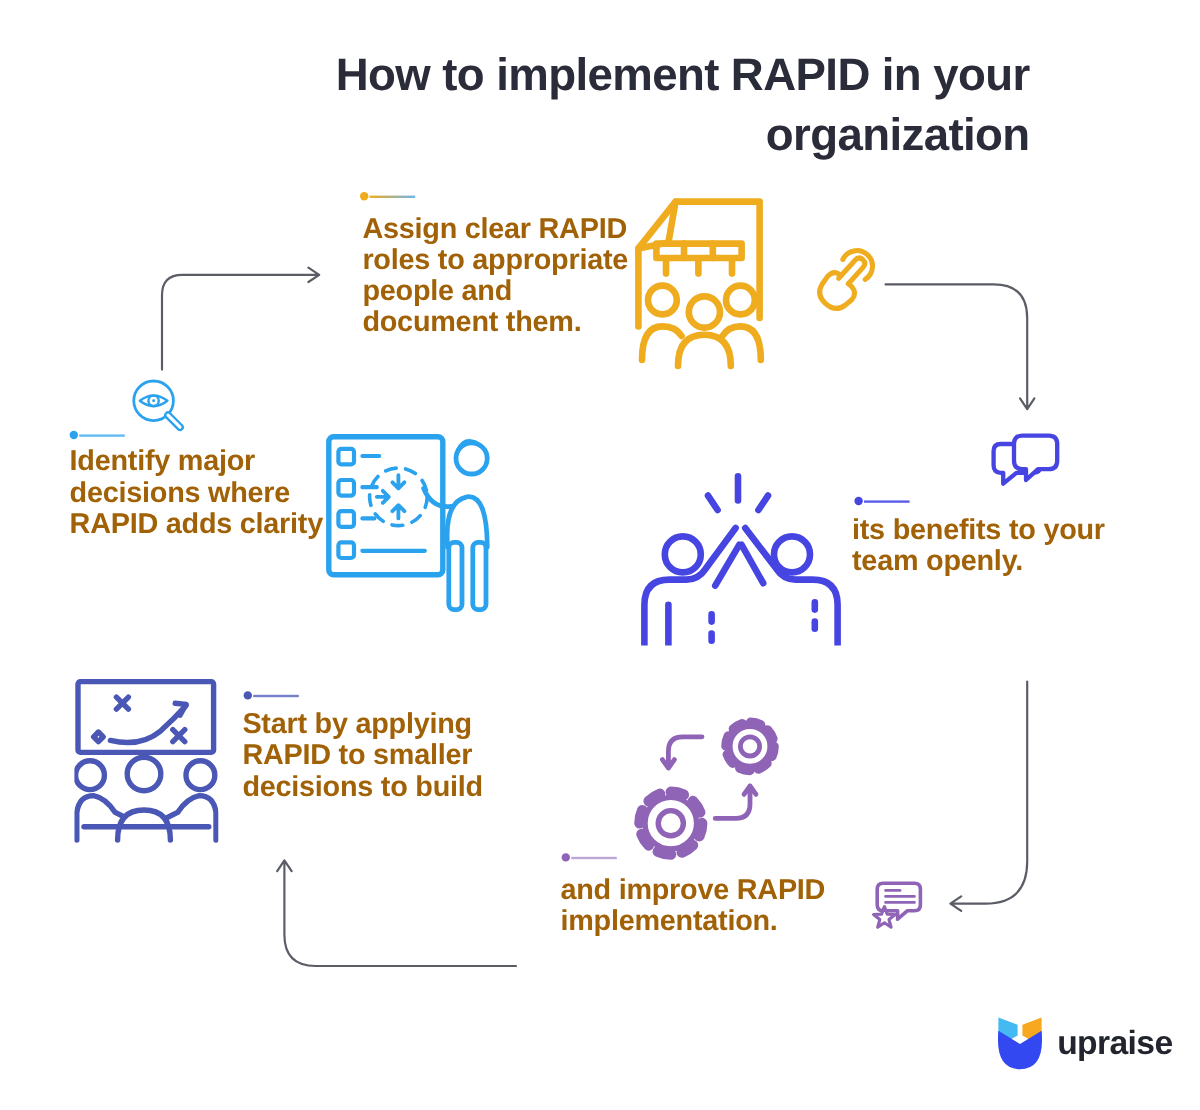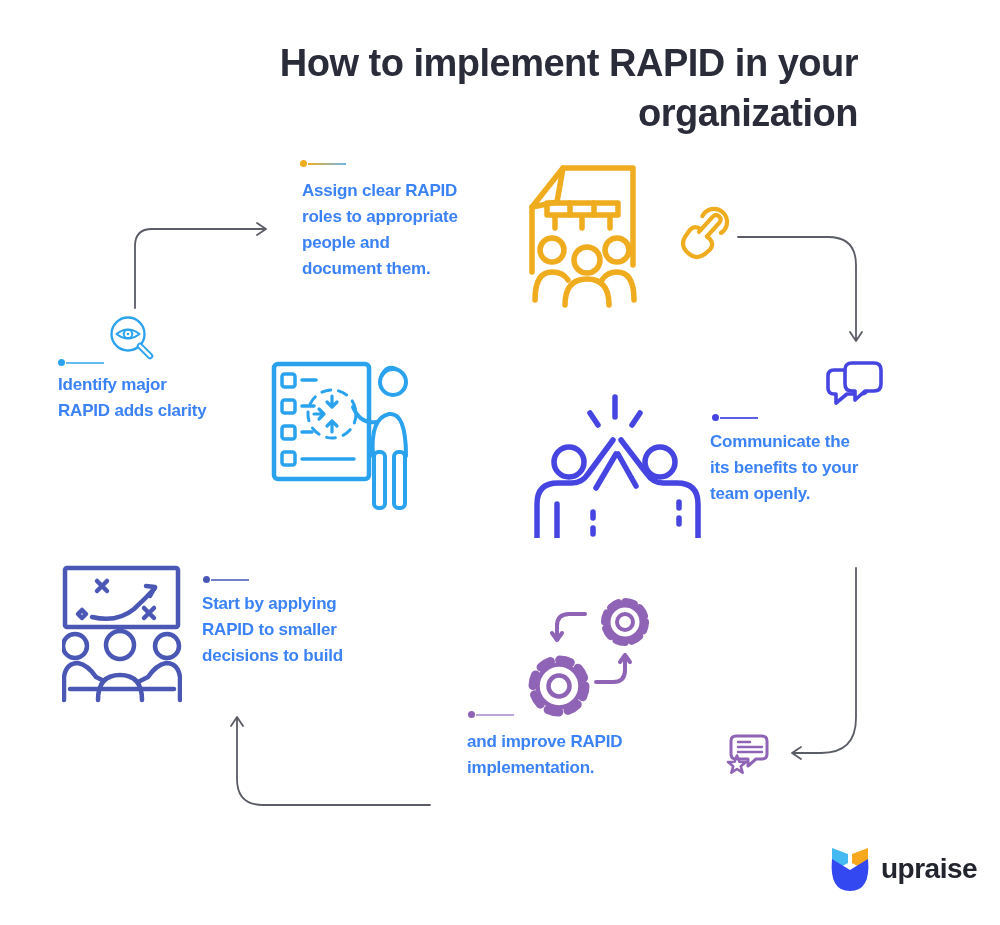--- a/index.html
+++ b/index.html
@@ -8,21 +8,21 @@
     font-family:"Liberation Sans","DejaVu Sans",sans-serif;overflow:hidden;
   }
   .abs{position:absolute;}
   #title{
     left:58px;top:38px;width:800px;
     font-size:38px;font-weight:bold;line-height:50px;color:#2A2C3A;
     letter-spacing:-0.5px;
     text-align:right;
   }
   .step-text{
-    font-size:17px;font-weight:bold;line-height:26px;color:#3b82f6;
+    font-size:24px;font-weight:bold;line-height:26px;color:#a16207;
     letter-spacing:-0.2px;
   }
   .bullet{display:flex;align-items:center;gap:1px;}
   .bullet .dot{width:7px;height:7px;border-radius:50%;}
   .bullet .bline{width:38px;height:2px;}
   .b-identify .dot{background:#2BA2EE;} .b-identify .bline{background:#63BBF1;}
   .b-assign .dot{background:#EFAC1E;} .b-assign .bline{background:linear-gradient(90deg,#EFAC1E,#6CB7EC);}
   .b-communicate .dot{background:#4645E2;} .b-communicate .bline{background:#5B5FE8;}
   .b-collect .dot{background:#8F63B5;} .b-collect .bline{background:#BCA6D8;}
   .b-start .dot{background:#4A57B5;} .b-start .bline{background:#7380C9;}
@@ -52,20 +52,21 @@
   <circle cx="25" cy="22" r="1.2" fill="#2BA2EE" stroke="none"></circle>
   <path d="M37 34 L47 44" stroke-width="6.5"></path>
   <path d="M37 34 L47 44" stroke="#ffffff" stroke-width="2.6"></path>
 </svg>
 <div class="abs bullet b-identify" style="left:58px;top:359px;">
   <span class="dot"></span>
     <span class="bline"></span>
 </div>
 <div class="abs step-text" style="left:58px;top:372px;">
   <div>Identify major</div>
+  <div>decisions where</div>
   <div>RAPID adds clarity</div>
 </div>
 
 <div class="abs bullet b-assign" style="left:300px;top:160px;">
   <span class="dot"></span>
     <span class="bline"></span>
 </div>
 <div class="abs step-text" style="left:302px;top:178px;">
   <div>Assign clear RAPID</div>
   <div>roles to appropriate</div>
@@ -127,21 +128,20 @@
 
 <svg class="abs" style="left:825px;top:360px;" width="60" height="52" viewBox="0 0 60 52" fill="none" stroke="#4645E2" stroke-width="3.6" stroke-linecap="round" stroke-linejoin="round">
   <path d="M9 10 H36 Q42 10 42 16 V28 Q42 34 36 34 H22 L11 43 V34 H9 Q3 34 3 28 V16 Q3 10 9 10 Z"></path>
   <path d="M27 3 H49 Q56 3 56 10 V24 Q56 31 49 31 H40 L30 40 V31 H27 Q20 31 20 24 V10 Q20 3 27 3 Z" fill="#ffffff"></path>
 </svg>
 <div class="abs bullet b-communicate" style="left:712px;top:414px;">
   <span class="dot"></span>
     <span class="bline"></span>
 </div>
 <div class="abs step-text" style="left:710px;top:429px;">
-  <div>Communicate the</div>
   <div>its benefits to your</div>
   <div>team openly.</div>
 </div>
 
 <svg class="abs" style="left:62px;top:565px;" width="120" height="138" viewBox="0 0 120 138" fill="none" stroke="#4A57B5" stroke-width="4.5" stroke-linecap="round" stroke-linejoin="round">
   <rect x="3" y="3" width="113" height="59" rx="2"></rect>
   <path d="M35 16 L45 26 M45 16 L35 26"></path>
   <path d="M82 43 L92 53 M92 43 L82 53"></path>
   <path d="M20 45 L24 49 L20 53 L16 49 Z"></path>
   <path d="M30 52 Q55 58 72 44 Q83 34 93 23"></path>

